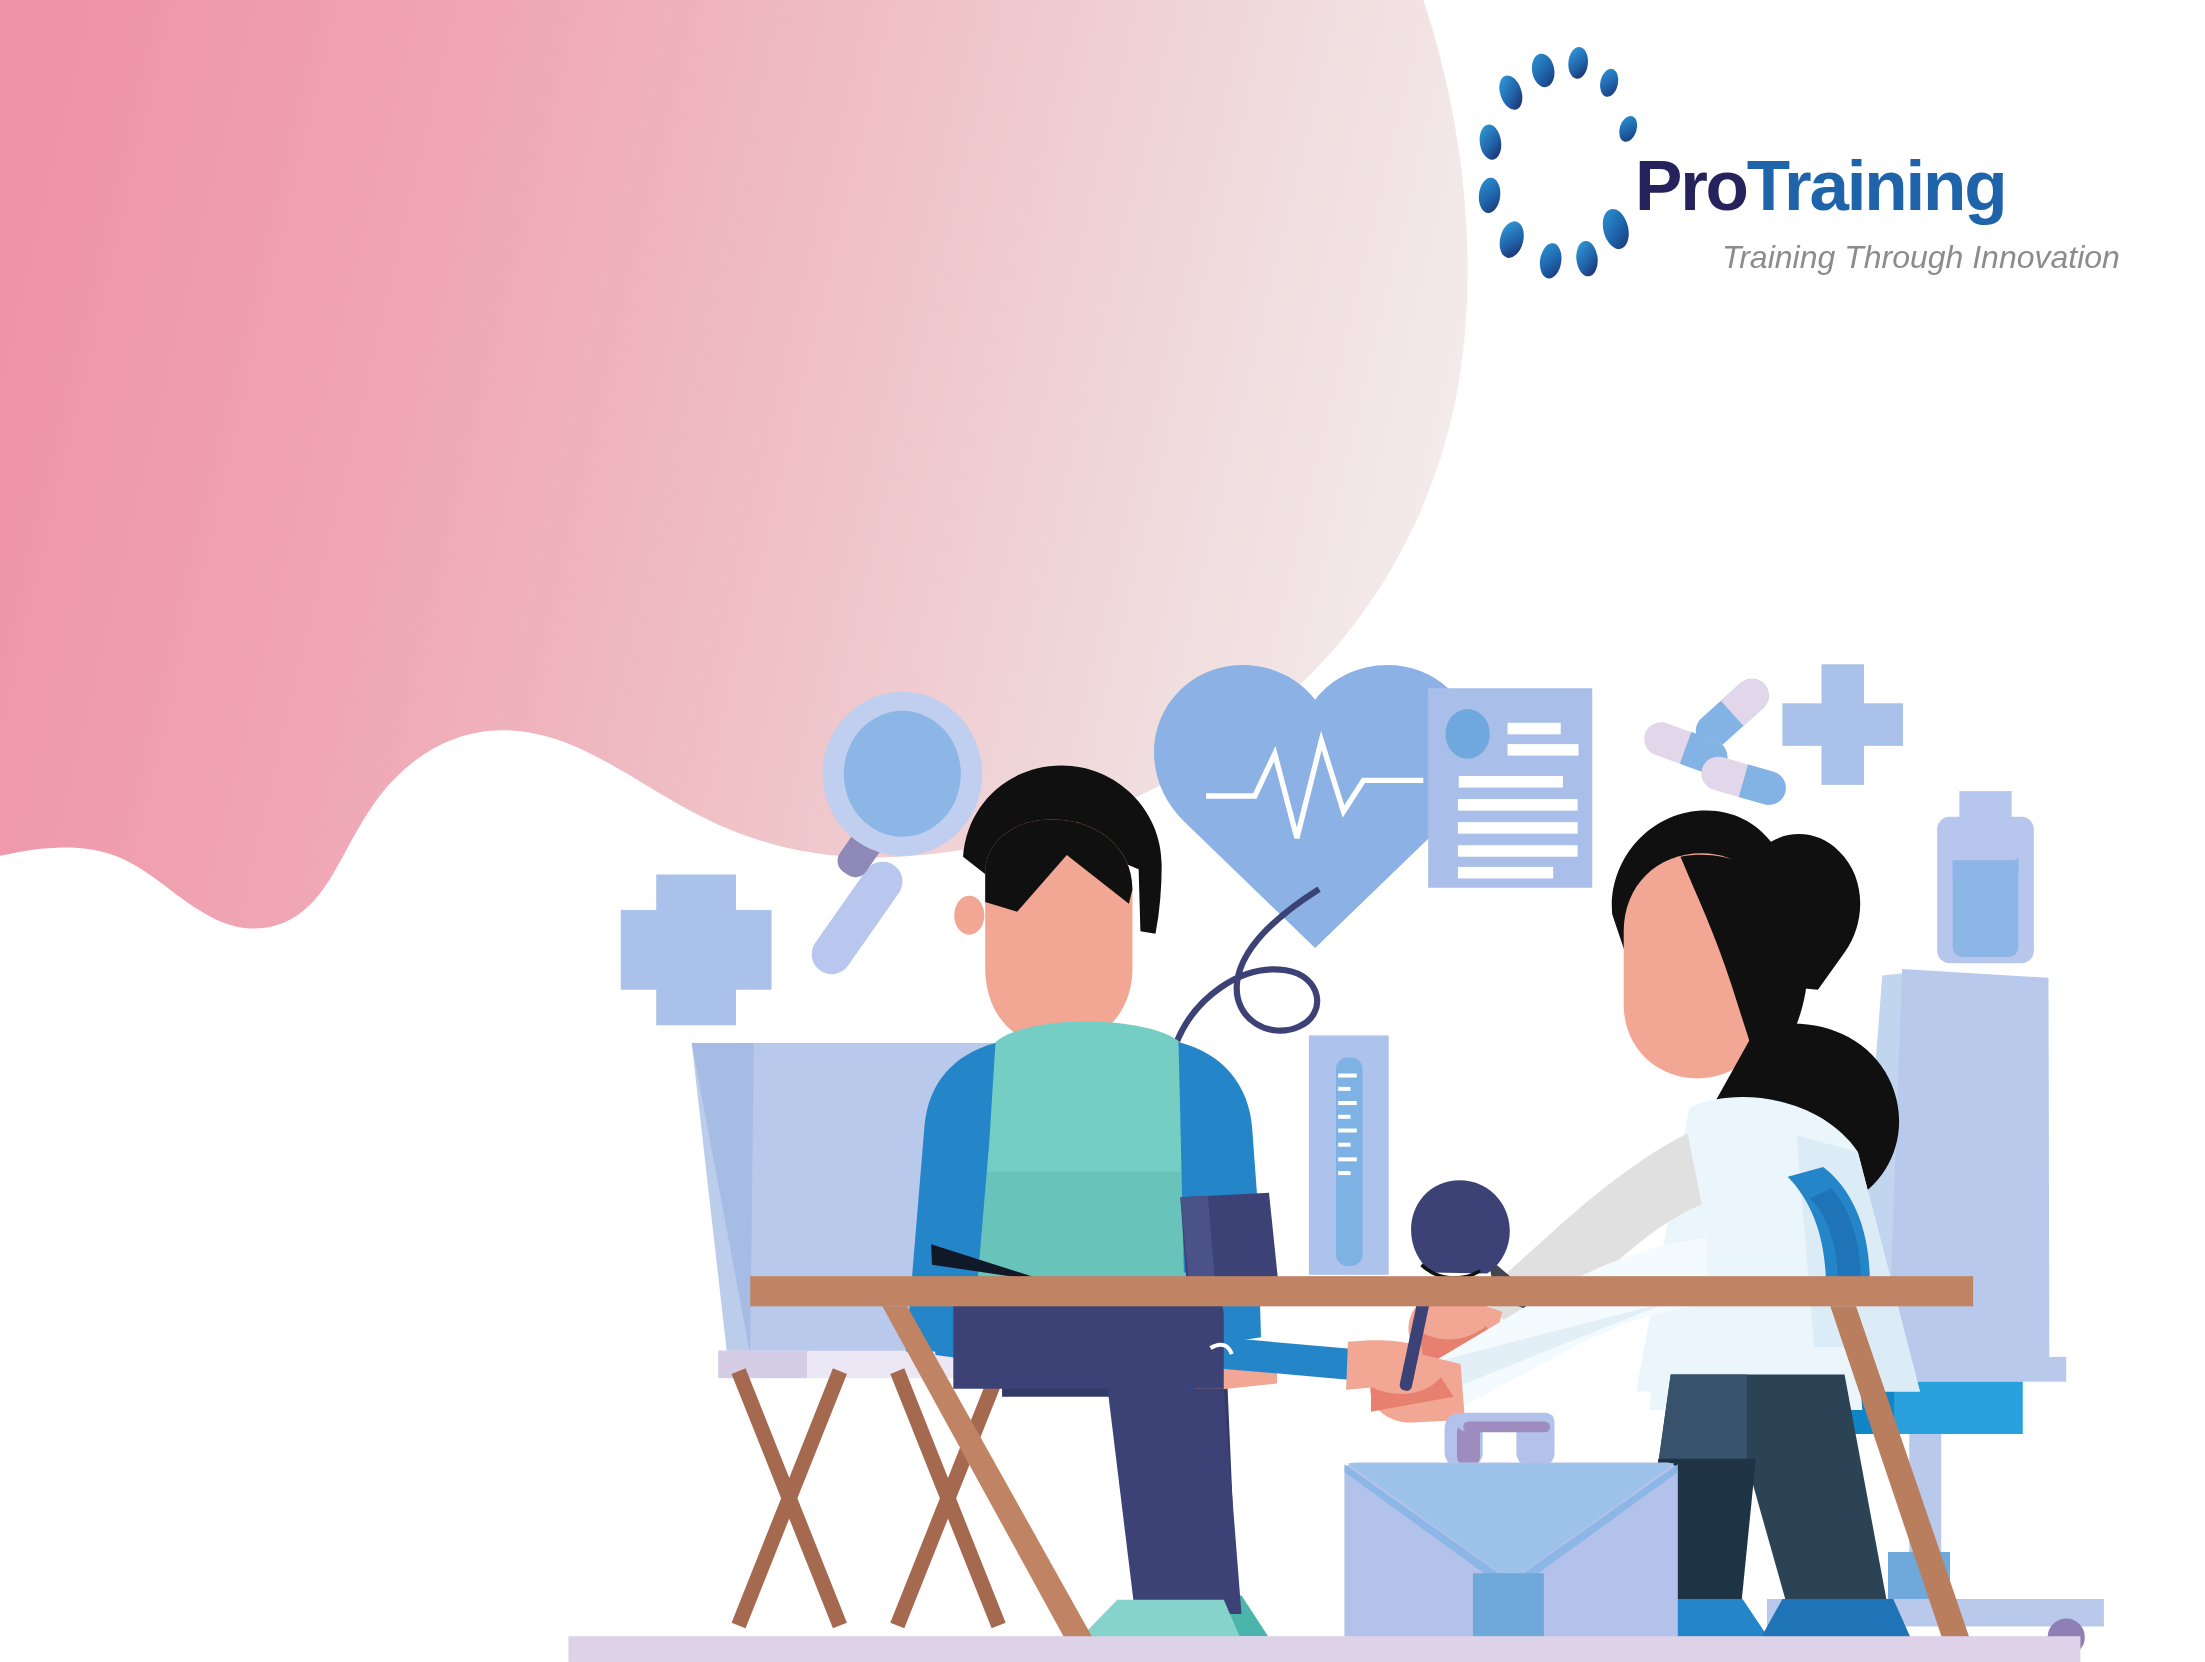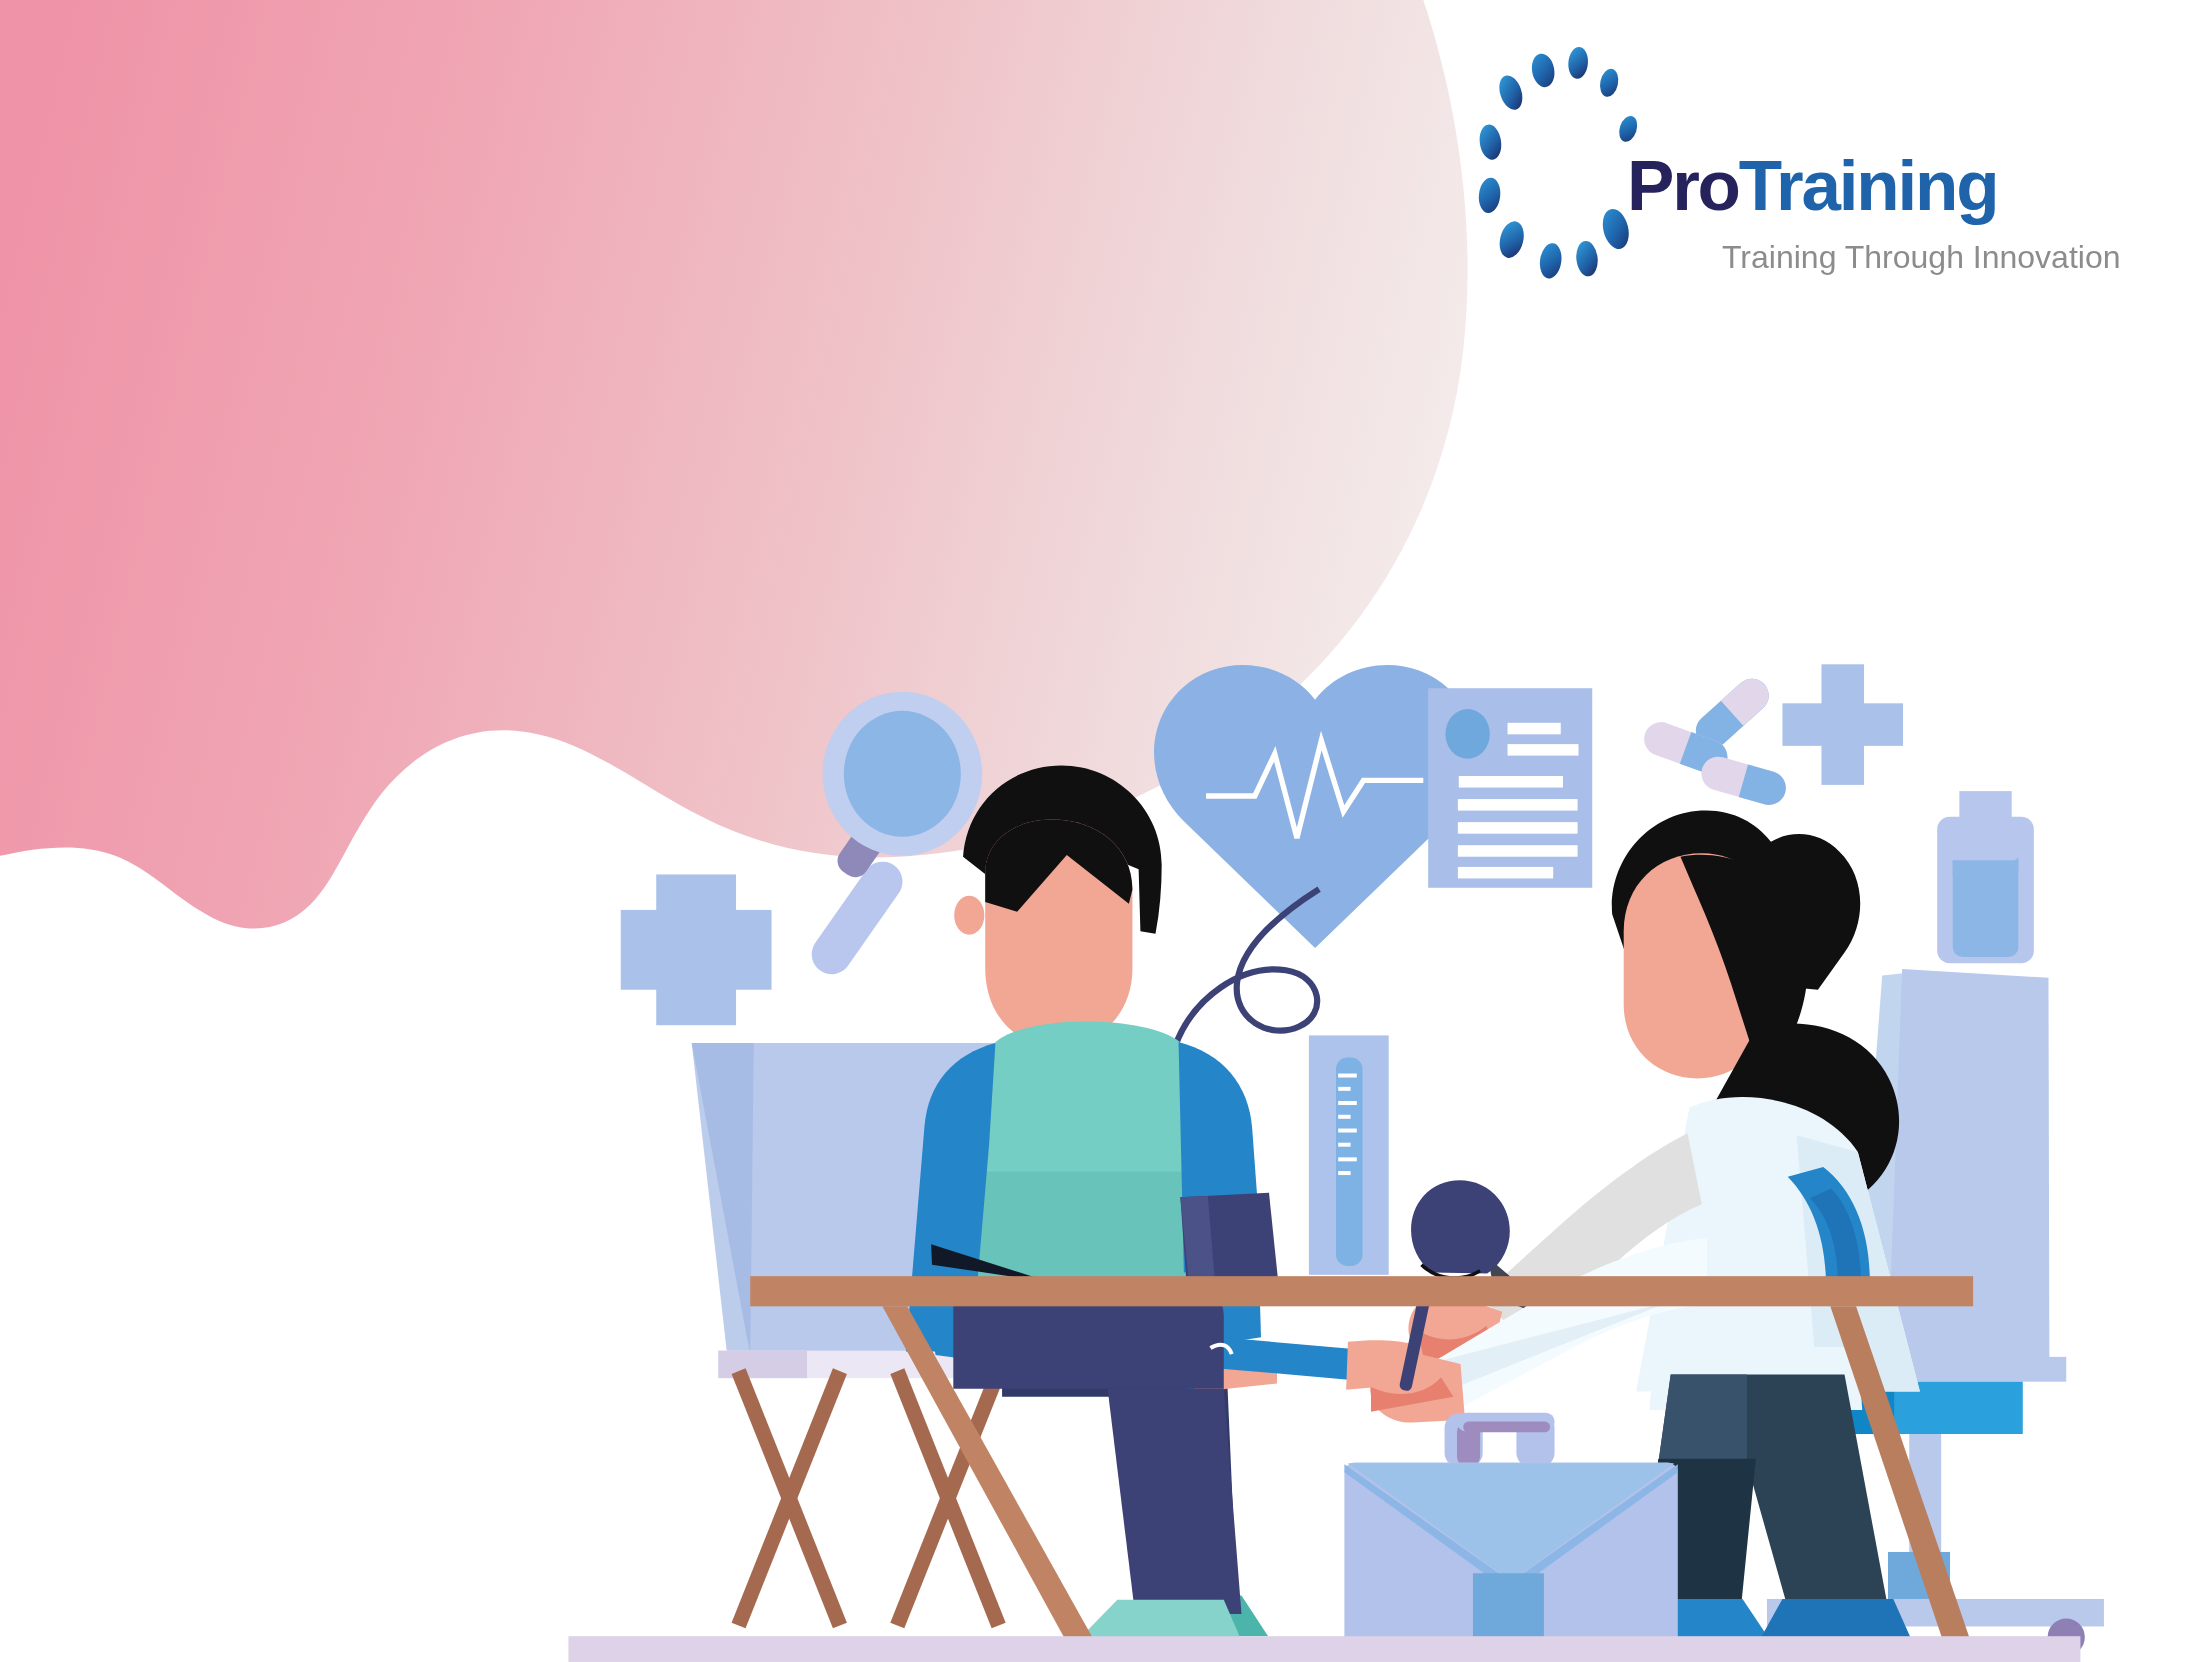--- a/index.html
+++ b/index.html
@@ -34,25 +34,26 @@
   #logo-dots{position:absolute;left:0;top:0;width:248px;height:248px;}
   #logo-word{
     position:absolute;left:164px;top:115px;
     font-family:"Liberation Sans",sans-serif;
     font-weight:bold;
     font-size:71px;
     line-height:1;
     white-space:nowrap;
     letter-spacing:-2.2px;
   }
-  #logo-word .pro{color:#26235c;}
+  #logo-word .pro{color:#26235c;margin-left:8px;}
   #logo-word .pharmace{color:#1f63ab;}
   #logo-tagline{
     position:absolute;left:259px;top:204px;
     font-family:"Liberation Sans",sans-serif;
+    font-style:italic;
     font-size:32px;
     color:#8c8c8c;
     white-space:nowrap;
     letter-spacing:0px;
   }
 </style>
 </head>
 <body>
 
 <div id="slide">

